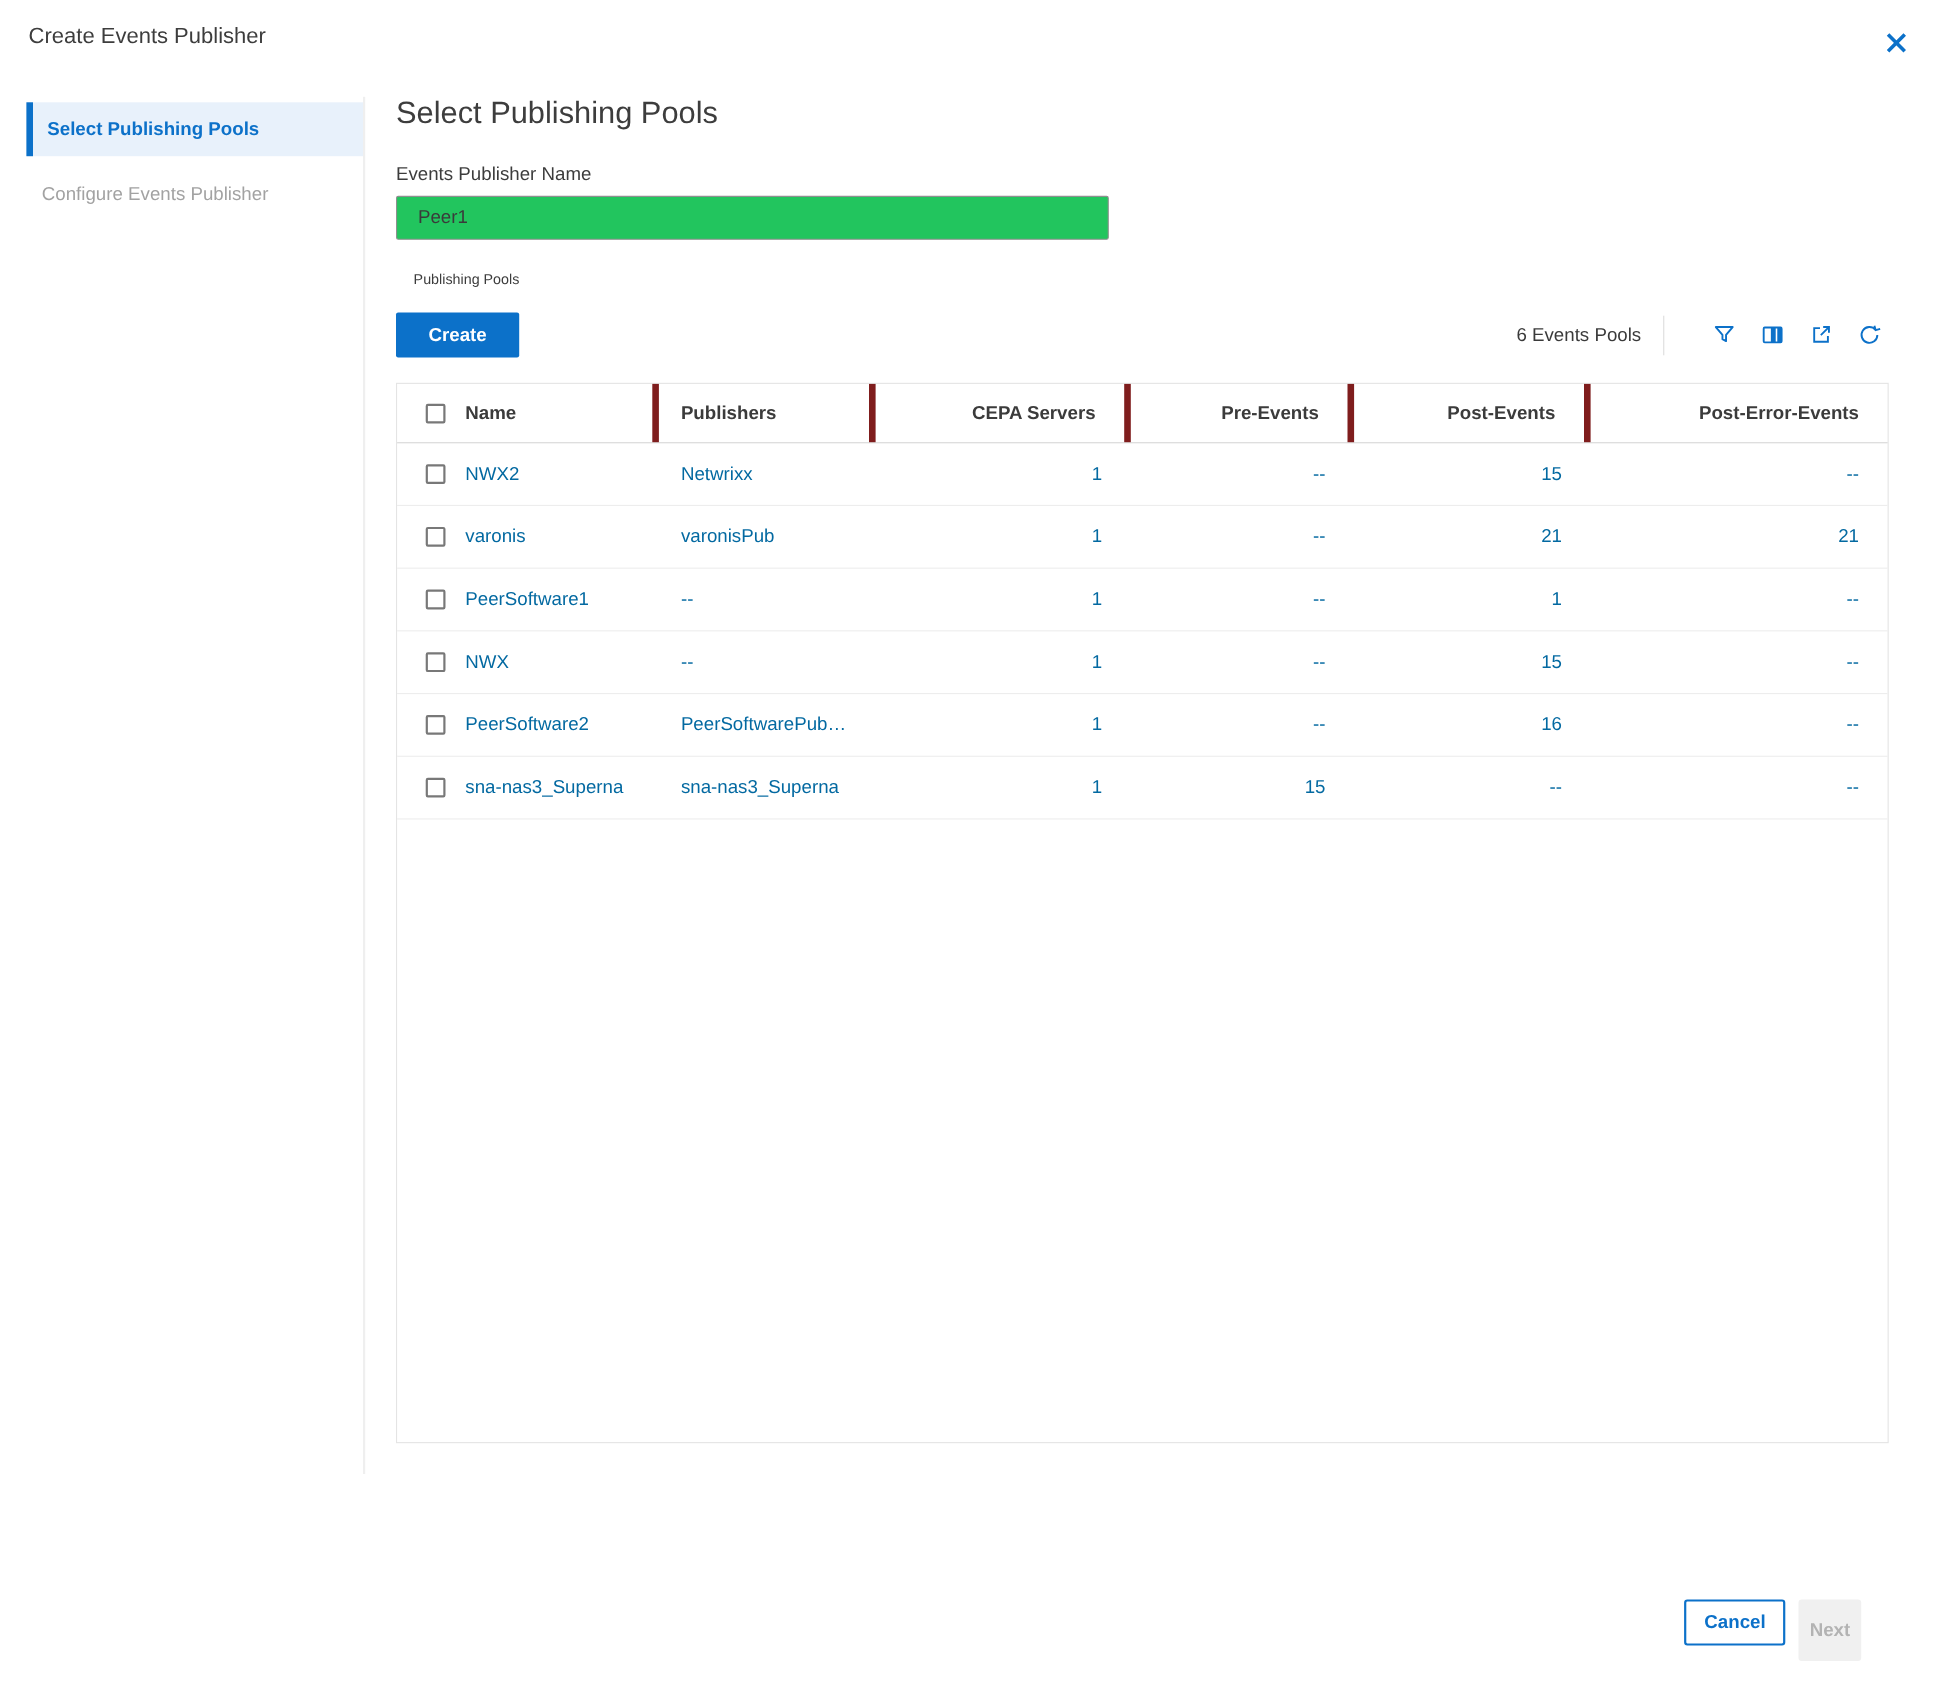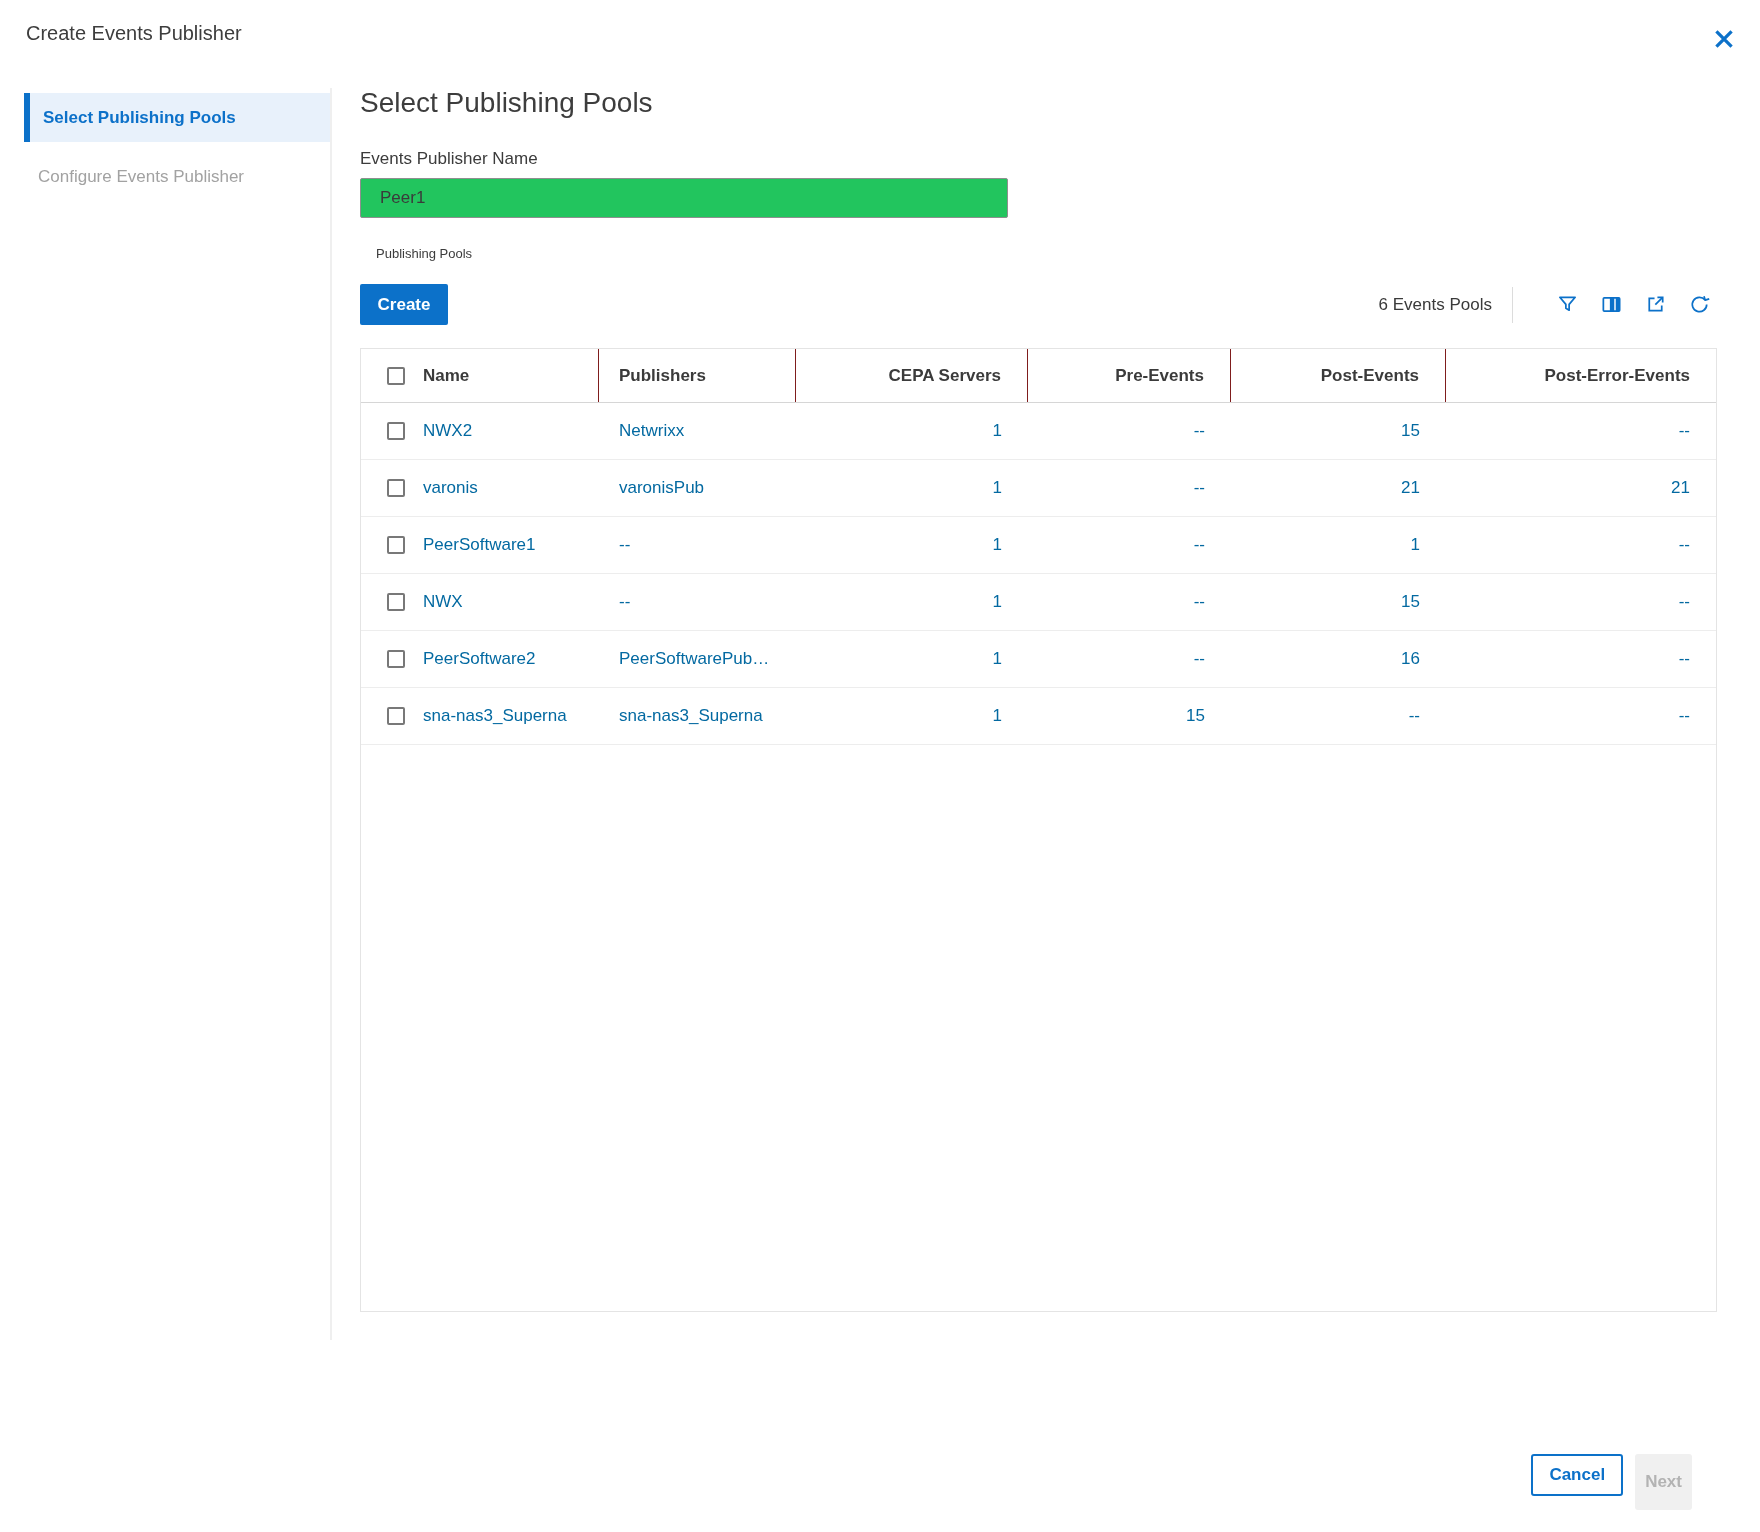--- a/index.html
+++ b/index.html
@@ -31,33 +31,33 @@
   
   .main{position:absolute;left:360px;top:85px;width:1357px;}
   .heading{margin:0;font-size:28px;font-weight:400;color:#3d3d3d;line-height:36px;}
   .desc{margin-top:9px;font-size:17px;color:#3a3a3a;line-height:22px;}
   .field-label{margin-top:28px;font-size:17px;}
   .name-input{display:block;margin-top:9px;width:648px;height:40px;border:1px solid #8f8f8f;border-radius:2px;
     font-family:"Liberation Sans",sans-serif;font-size:17px;color:#3a3a3a;padding:0 12px 0 19px;background:#22c55e;}
   .pools-label{margin-top:28px;font-size:13px;margin-left:16px;}
 
   .actions-row{margin-top:23px;height:41px;display:flex;align-items:center;justify-content:space-between;}
-  .create-btn{width:88px;height:41px;background:var(--accent);color:#fff;font-size:17px;font-weight:bold;
+  .create-btn{width:112px;height:41px;background:var(--accent);color:#fff;font-size:17px;font-weight:bold;
     border:none;border-radius:2px;font-family:"Liberation Sans",sans-serif;cursor:pointer;}
   .toolbar{display:flex;align-items:center;margin-right:6px;}
   .count{font-size:17px;color:#3a3a3a;margin-right:20px;}
   .toolbar-divider{width:1px;height:36px;background:#dcdcdc;margin-right:22px;}
   .icon-btn{width:24px;height:24px;margin-left:20px;padding:0;border:none;background:none;cursor:pointer;display:flex;align-items:center;justify-content:center;}
   .icon-btn svg{display:block;}
 
   
   .table{margin-top:23px;border:1px solid var(--border);height:964px;width:1357px;}
   .thead,.trow{display:grid;grid-template-columns:238px 197px 232px 203px 215px minmax(0,1fr);}
   .thead{height:54px;border-bottom:1px solid #d6d6d6;}
-  .th{display:flex;align-items:center;font-size:17px;font-weight:bold;color:#3b3b3b;border-right:1px solid #7f1d1d;}
+  .th{display:flex;align-items:center;font-size:17px;font-weight:bold;color:#3b3b3b;border-right:6px solid #7f1d1d;}
   .th:last-child{border-right:none;}
   .trow{height:57px;border-bottom:1px solid #ededed;}
   .td{display:flex;align-items:center;font-size:17px;color:#0369a1;overflow:hidden;white-space:nowrap;}
   .cell-left{padding-left:20px;}
   .cell-right{justify-content:flex-end;padding-right:26px;}
   .name-col{padding-left:26px;}
   .checkbox{width:18px;height:18px;border:2px solid #787878;border-radius:2px;background:#fff;margin-right:18px;flex:none;cursor:pointer;}
 
   
   .footer{position:absolute;right:68px;bottom:22px;display:flex;gap:12px;}

